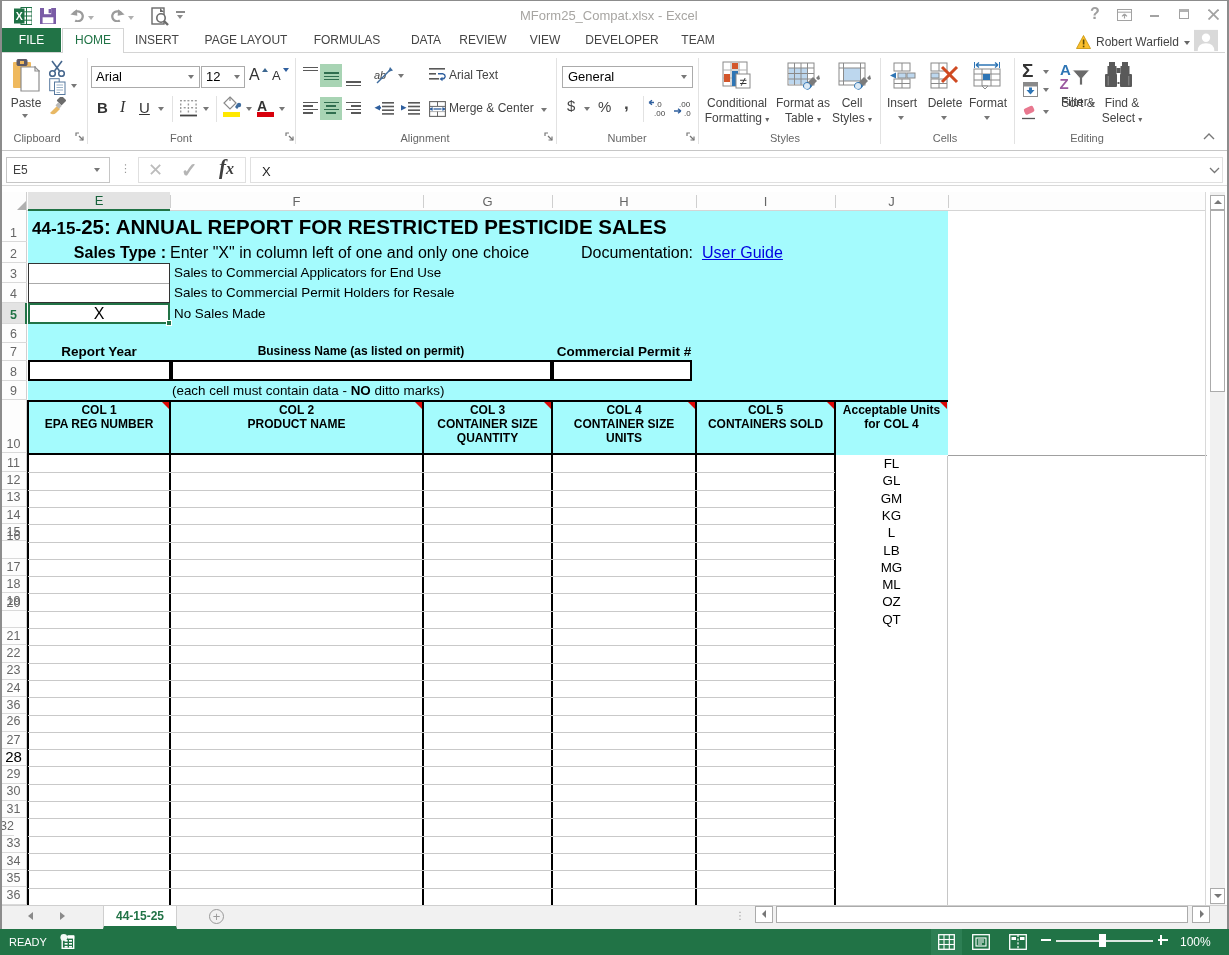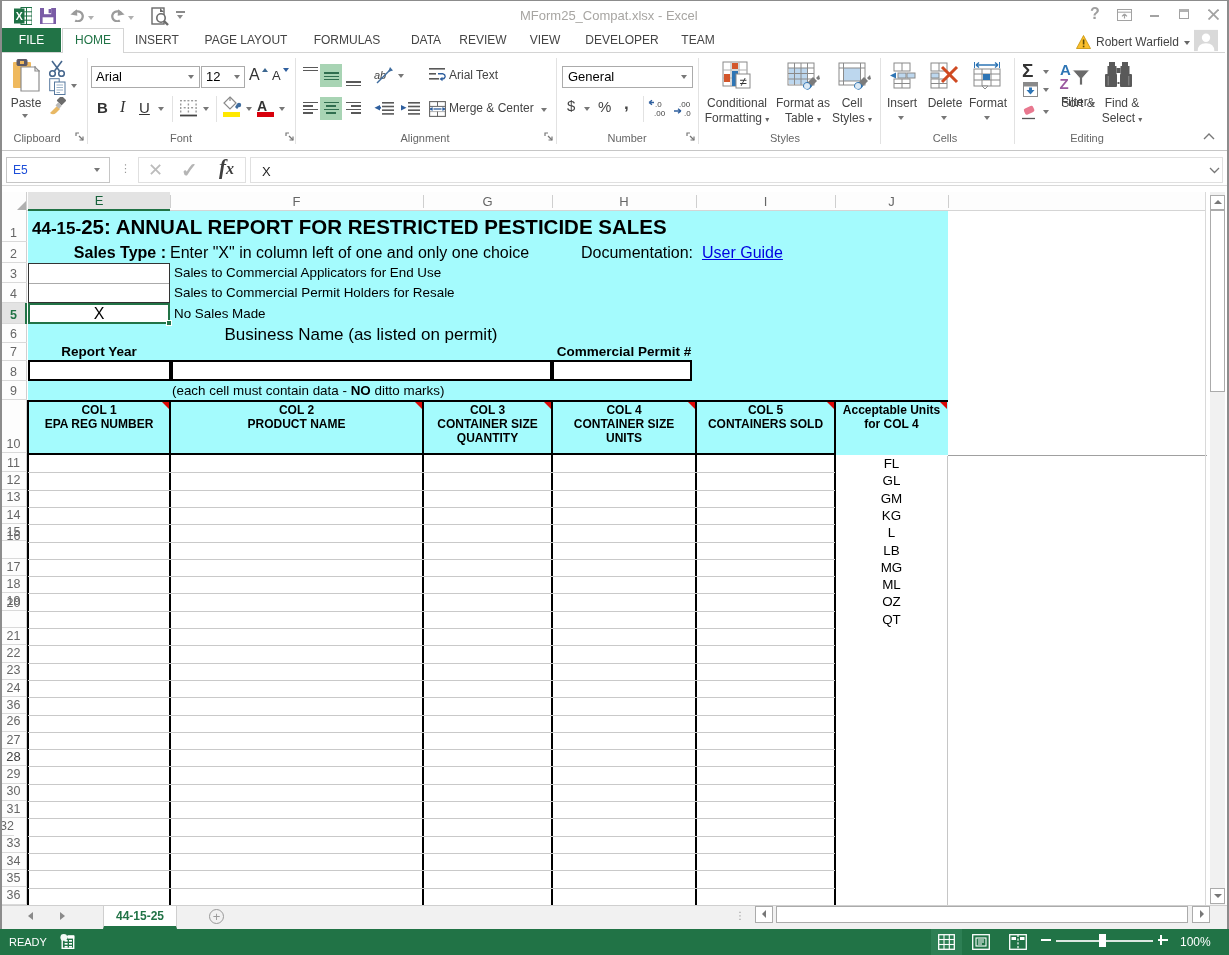--- a/index.html
+++ b/index.html
@@ -439,21 +439,21 @@
 <line x1="24.8" y1="14" x2="24.8" y2="23.5" stroke="#8f8f8f" stroke-width="1"></line>
     </svg>
 <div class="abs btxt" style="left:1094px;top:96px;width:56px;text-align:center;">Find &amp;</div>
 <div class="abs btxt" style="left:1094px;top:111px;width:56px;text-align:center;">Select <span style="font-size:8px;color:#666;">▾</span></div>
 <svg class="abs" style="left:1203px;top:132px;" width="12" height="8" viewBox="0 0 12 8">
       <path d="M 1 7 L 6 2 L 11 7" stroke="#777" stroke-width="1.4" fill="none"></path>
     </svg>
 
 <div class="abs" style="left:2px;top:152px;width:1225px;height:34px;background:#fff;border-bottom:1px solid #d9d9d9;"></div>
 <div class="abs" style="left:6px;top:157px;width:104px;height:26px;background:#fff;border:1px solid #c6c6c6;"></div>
-<div class="abs" style="left:13px;top:163px;font-size:12px;color:#1d4ed8;">E5</div>
+<div class="abs" style="left:13px;top:163px;font-size:12px;color:#404040;">E5</div>
 <div class="dd" style="left:94px;top:168px;"></div>
 <div class="abs" style="left:120px;top:162px;font-size:11px;color:#999;letter-spacing:0;">⋮</div>
 <div class="abs" style="left:138px;top:157px;width:108px;height:26px;background:#fff;border:1px solid #e0e0e0;"></div>
 <div class="abs" style="left:250px;top:157px;width:973px;height:26px;background:#fff;border:1px solid #e0e0e0;"></div>
 <div class="abs" style="left:148px;top:159px;font-size:18px;color:#bcbcbc;">✕</div>
 <div class="abs" style="left:181px;top:158px;font-size:20px;color:#b5b5b5;font-weight:bold;">✓</div>
 <div class="abs" style="left:219px;top:155px;font-family:&quot;Liberation Serif&quot;,serif;font-style:italic;font-size:21px;color:#3f3f3f;font-weight:bold;">f<span style="font-size:16px;">x</span></div>
 <div class="abs" style="left:262px;top:164px;font-size:13px;color:#222;">X</div>
 <svg class="abs" style="left:1209px;top:167px;" width="11" height="7" viewBox="0 0 11 7">
       <path d="M 1 1 L 5.5 5.5 L 10 1" stroke="#777" stroke-width="1.3" fill="none"></path>
@@ -551,21 +551,21 @@
       </div>
 <div class="abs" style="left:0;top:697.2px;width:27px;height:17.3px;border-bottom:1px solid #d9d9d9;color:#666;font-size:12.5px;font-weight:normal;display:flex;align-items:flex-end;justify-content:center;">
         <span style="margin-bottom:2.5px;line-height:12px;">36</span>
       </div>
 <div class="abs" style="left:0;top:714.5px;width:27px;height:17.3px;border-bottom:1px solid #d9d9d9;color:#666;font-size:12.5px;font-weight:normal;display:flex;align-items:flex-start;justify-content:center;">
         <span style="margin-bottom:2.5px;line-height:12px;">26</span>
       </div>
 <div class="abs" style="left:0;top:731.8px;width:27px;height:17.3px;border-bottom:1px solid #d9d9d9;color:#666;font-size:12.5px;font-weight:normal;display:flex;align-items:flex-end;justify-content:center;">
         <span style="margin-bottom:2.5px;line-height:12px;">27</span>
       </div>
-<div class="abs" style="left:0;top:749.1px;width:27px;height:17.3px;border-bottom:1px solid #d9d9d9;color:#404040;font-size:13px;font-weight:normal;display:flex;align-items:flex-end;justify-content:center;">
+<div class="abs" style="left:0;top:749.1px;width:27px;height:17.3px;border-bottom:1px solid #d9d9d9;color:#000000;font-size:15px;font-weight:normal;display:flex;align-items:flex-end;justify-content:center;">
         <span style="margin-bottom:2.5px;line-height:12px;">28</span>
       </div>
 <div class="abs" style="left:0;top:766.4px;width:27px;height:17.3px;border-bottom:1px solid #d9d9d9;color:#666;font-size:12.5px;font-weight:normal;display:flex;align-items:flex-end;justify-content:center;">
         <span style="margin-bottom:2.5px;line-height:12px;">29</span>
       </div>
 <div class="abs" style="left:0;top:783.7px;width:27px;height:17.3px;border-bottom:1px solid #d9d9d9;color:#666;font-size:12.5px;font-weight:normal;display:flex;align-items:flex-end;justify-content:center;">
         <span style="margin-bottom:2.5px;line-height:12px;">30</span>
       </div>
 <div class="abs" style="left:0;top:801.0px;width:27px;height:17.3px;border-bottom:1px solid #d9d9d9;color:#666;font-size:12.5px;font-weight:normal;display:flex;align-items:flex-end;justify-content:center;">
         <span style="margin-bottom:2.5px;line-height:12px;">31</span>
@@ -600,21 +600,21 @@
 <div class="abs" style="left:171px;top:360px;width:381px;height:21px;background:#fff;border:2px solid #000;"></div>
 <div class="abs" style="left:552px;top:360px;width:140px;height:21px;background:#fff;border:2px solid #000;"></div>
 <div class="abs" style="left:32px;top:212px;width:900px;height:30px;font-weight:bold;color:#000;font-size:17px;line-height:29px;"><span>44-15-</span><span style="font-size:20.5px;">25: ANNUAL REPORT FOR RESTRICTED PESTICIDE SALES</span></div>
 <div class="abs" style="left:28px;top:242px;width:138px;height:21px;font-weight:bold;font-size:16px;text-align:right;line-height:21px;">Sales Type :</div>
 <div class="abs" style="left:170px;top:242px;height:21px;font-size:16px;line-height:21px;">Enter "X" in column left of one and only one choice</div>
 <div class="abs" style="left:581px;top:242px;height:21px;font-size:16px;line-height:21px;">Documentation:&nbsp; <span style="color:#0000e0;text-decoration:underline;">User Guide</span></div>
 <div class="abs" style="left:174px;top:263px;height:20px;font-size:13.4px;line-height:20px;">Sales to Commercial Applicators for End Use</div>
 <div class="abs" style="left:174px;top:283px;height:20px;font-size:13.4px;line-height:20px;">Sales to Commercial Permit Holders for Resale</div>
 <div class="abs" style="left:174px;top:303px;height:21px;font-size:13.4px;line-height:21px;">No Sales Made</div>
 <div class="abs" style="left:28px;top:343px;width:142px;height:18px;font-weight:bold;font-size:13.5px;text-align:center;line-height:17px;">Report Year</div>
-<div class="abs" style="left:170px;top:326px;width:382px;height:18px;font-weight:normal;font-size:17px;text-align:center;line-height:17px;">Business Name (as listed on permit)</div>
+<div class="abs" style="left:170px;top:343px;width:382px;height:18px;font-weight:bold;font-size:12px;text-align:center;line-height:17px;">Business Name (as listed on permit)</div>
 <div class="abs" style="left:552px;top:343px;width:144px;height:18px;font-weight:bold;font-size:13.5px;text-align:center;line-height:17px;">Commercial Permit #</div>
 <div class="abs" style="left:172px;top:381px;height:19px;font-size:13.4px;line-height:19px;">(each cell must contain data - <b>NO</b> ditto marks)</div>
 <div class="abs" style="left:27px;top:400px;width:2px;height:505px;background:#000;"></div>
 <div class="abs" style="left:169px;top:400px;width:2px;height:505px;background:#000;"></div>
 <div class="abs" style="left:422px;top:400px;width:2px;height:505px;background:#000;"></div>
 <div class="abs" style="left:551px;top:400px;width:2px;height:505px;background:#000;"></div>
 <div class="abs" style="left:695px;top:400px;width:2px;height:505px;background:#000;"></div>
 <div class="abs" style="left:834px;top:400px;width:2px;height:505px;background:#000;"></div>
 <div class="abs" style="left:27px;top:400px;width:921px;height:2px;background:#000;"></div>
 <div class="abs" style="left:27px;top:453px;width:809px;height:2px;background:#000;"></div>

